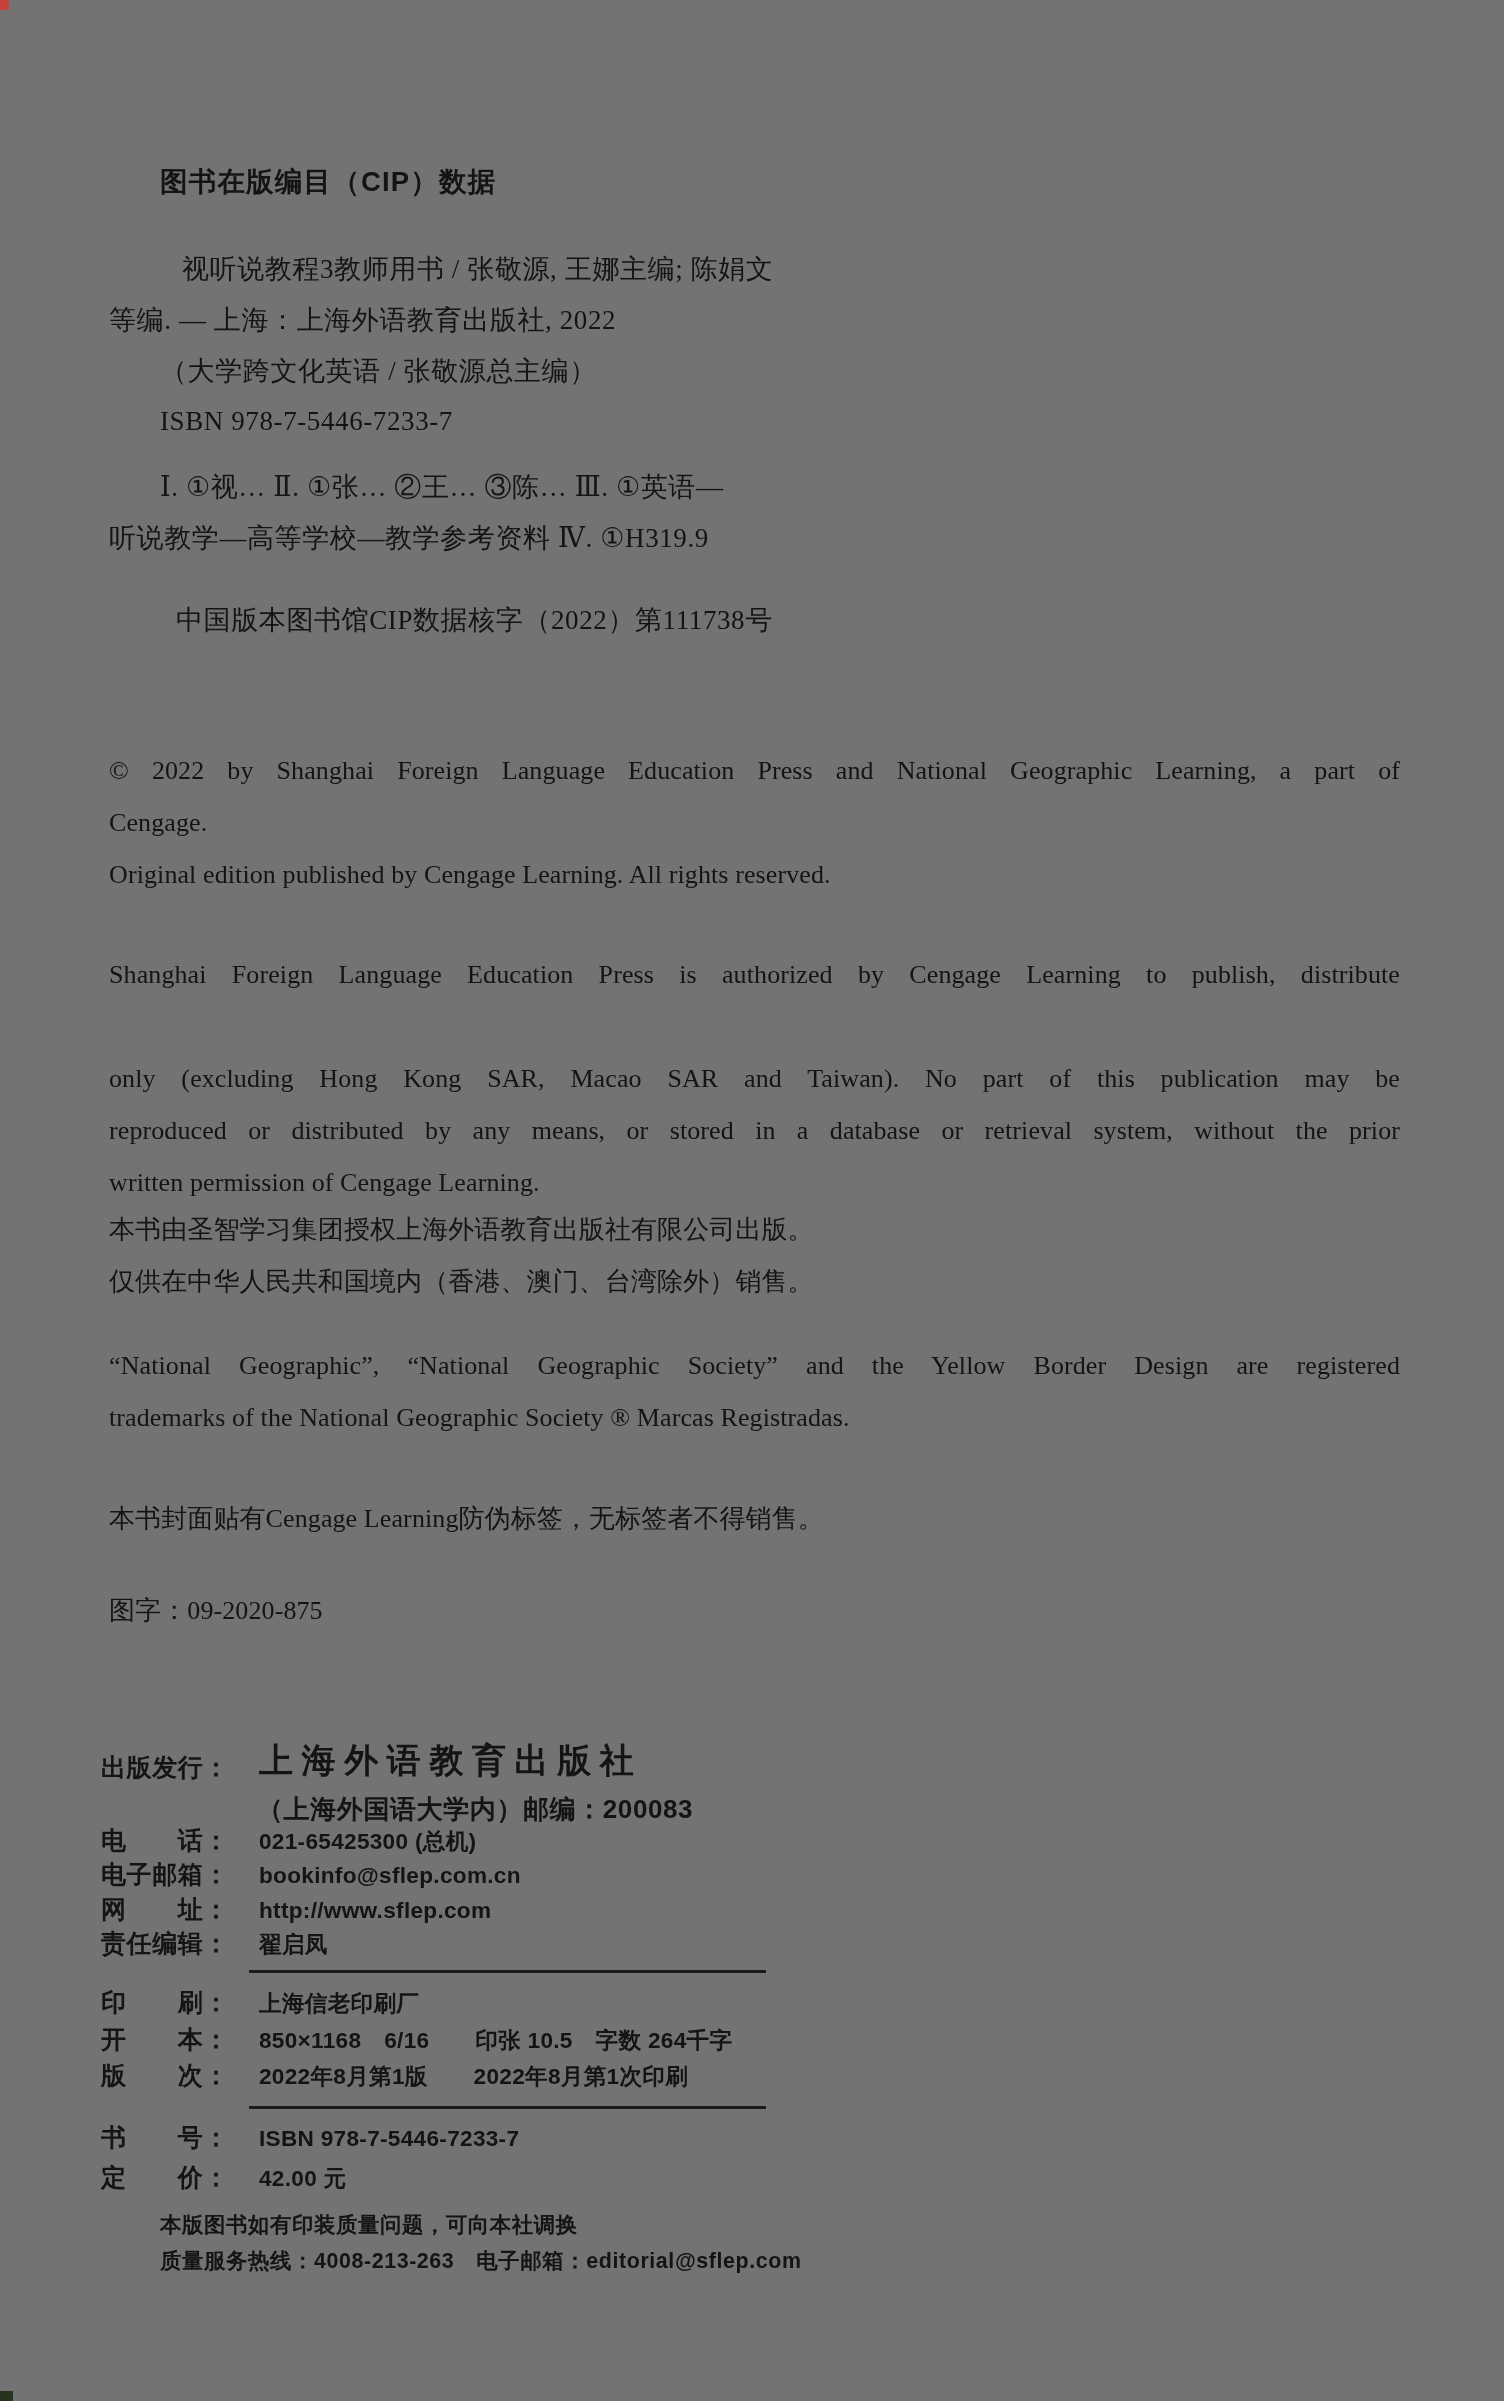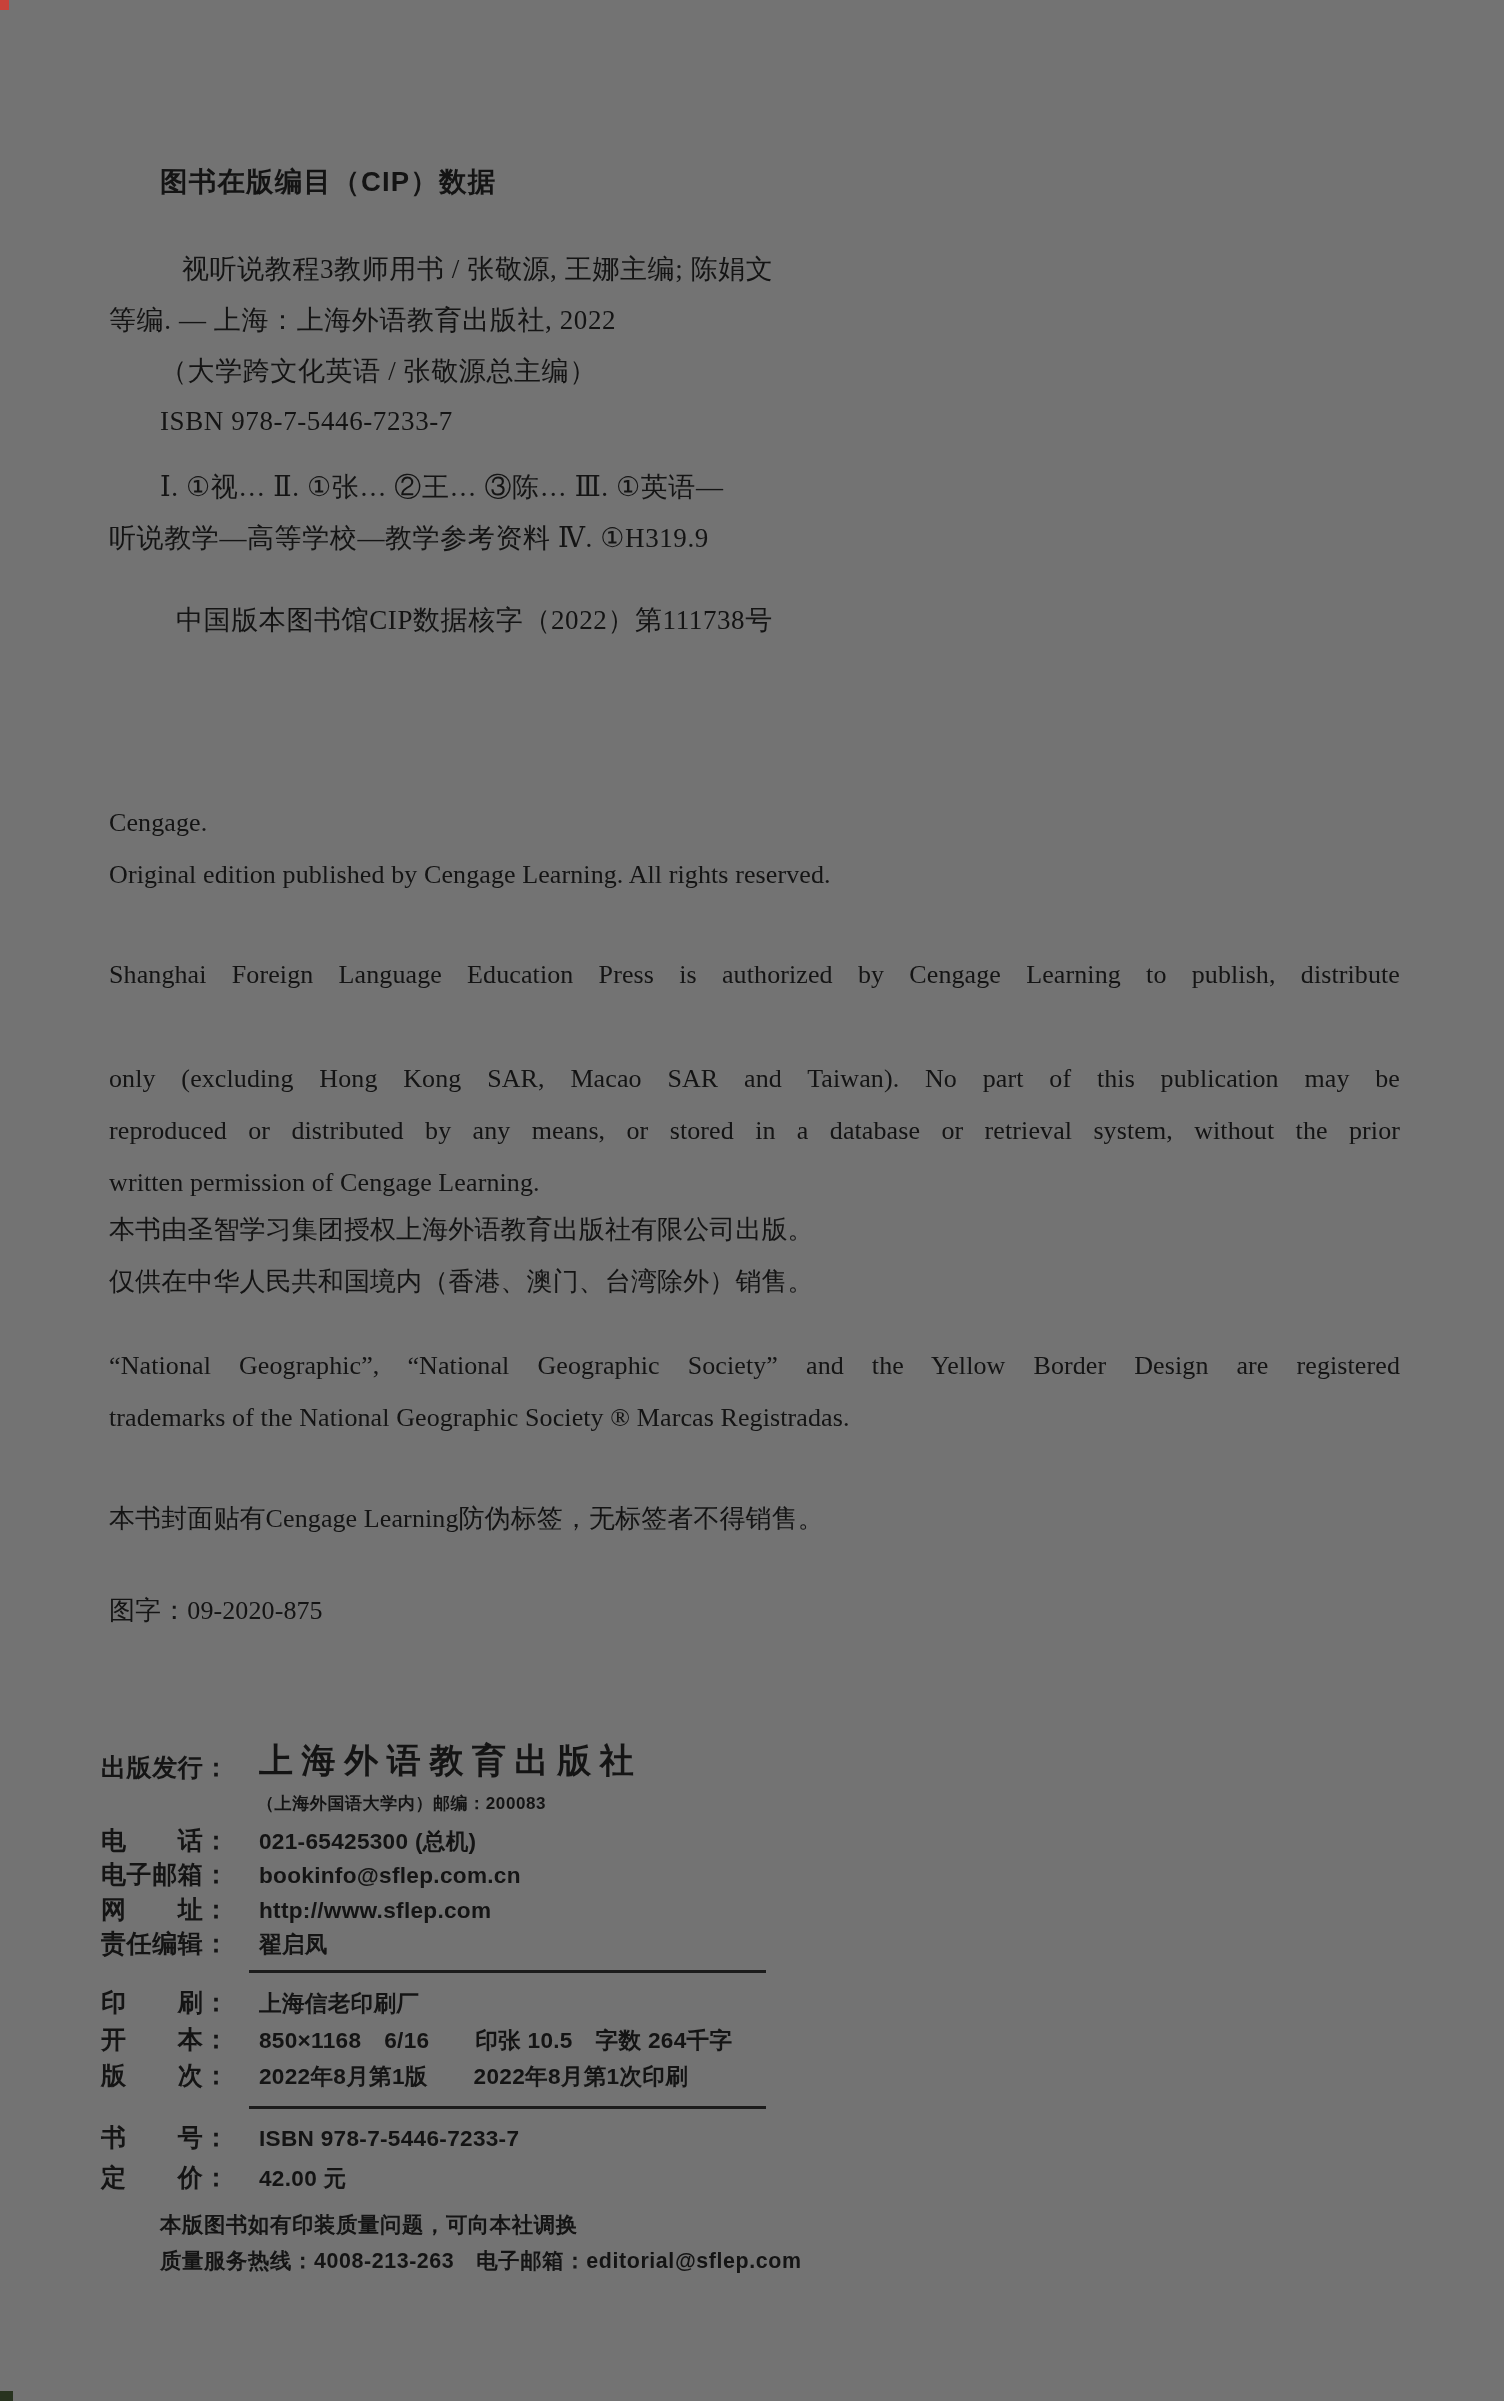--- a/index.html
+++ b/index.html
@@ -54,21 +54,21 @@
   .pub-name {
     font-size: 34px;
     font-weight: 900;
     letter-spacing: 8.6px;
     margin-left: 16px;
     position: relative;
     top: -3.7px;
   }
   .pub-address {
     left: 257px; top: 1792px;
-    font-size: 17px; font-weight: 600;
+    font-size: 26px; font-weight: 600;
     letter-spacing: 0.6px;
   }
   .rule {
     height: 3.1px;
     background: #1b1b1b;
     left: 249px;
     width: 517px;
   }
   .foot-line {
     left: 160px;
@@ -96,20 +96,21 @@
   <div class="abs cip-line" style="left:182px; top:252px;">视听说教程3教师用书 / 张敬源, 王娜主编; 陈娟文</div>
   <div class="abs cip-line" style="left:109px; top:303px;">等编. — 上海：上海外语教育出版社, 2022</div>
   <div class="abs cip-line" style="left:160px; top:354px;">（大学跨文化英语 / 张敬源总主编）</div>
   <div class="abs cip-line" style="left:160px; top:404px;">ISBN 978-7-5446-7233-7</div>
 
   <div class="abs cip-line" style="left:160px; top:470px;">Ⅰ. ①视… Ⅱ. ①张… ②王… ③陈… Ⅲ. ①英语—</div>
   <div class="abs cip-line" style="left:109px; top:521px;">听说教学—高等学校—教学参考资料 Ⅳ. ①H319.9</div>
 
   <div class="abs cip-line" style="left:176px; top:603px;">中国版本图书馆CIP数据核字（2022）第111738号</div>
 
+  <div class="abs en-line jline" style="top:756px;">© 2022 by Shanghai Foreign Language Education Press and National Geographic Learning, a part of</div>
   <div class="abs en-line" style="top:808px;">Cengage.</div>
   <div class="abs en-line" style="top:860px;">Original edition published by Cengage Learning. All rights reserved.</div>
 
   <div class="abs en-line jline" style="top:960px;">Shanghai Foreign Language Education Press is authorized by Cengage Learning to publish, distribute</div>
   <div class="abs en-line jline" style="top:1064px;">only (excluding Hong Kong SAR, Macao SAR and Taiwan). No part of this publication may be</div>
   <div class="abs en-line jline" style="top:1116px;">reproduced or distributed by any means, or stored in a database or retrieval system, without the prior</div>
   <div class="abs en-line" style="top:1168px;">written permission of Cengage Learning.</div>
   <div class="abs en-line" style="top:1212px;">本书由圣智学习集团授权上海外语教育出版社有限公司出版。</div>
   <div class="abs en-line" style="top:1264px;">仅供在中华人民共和国境内（香港、澳门、台湾除外）销售。</div>
 

